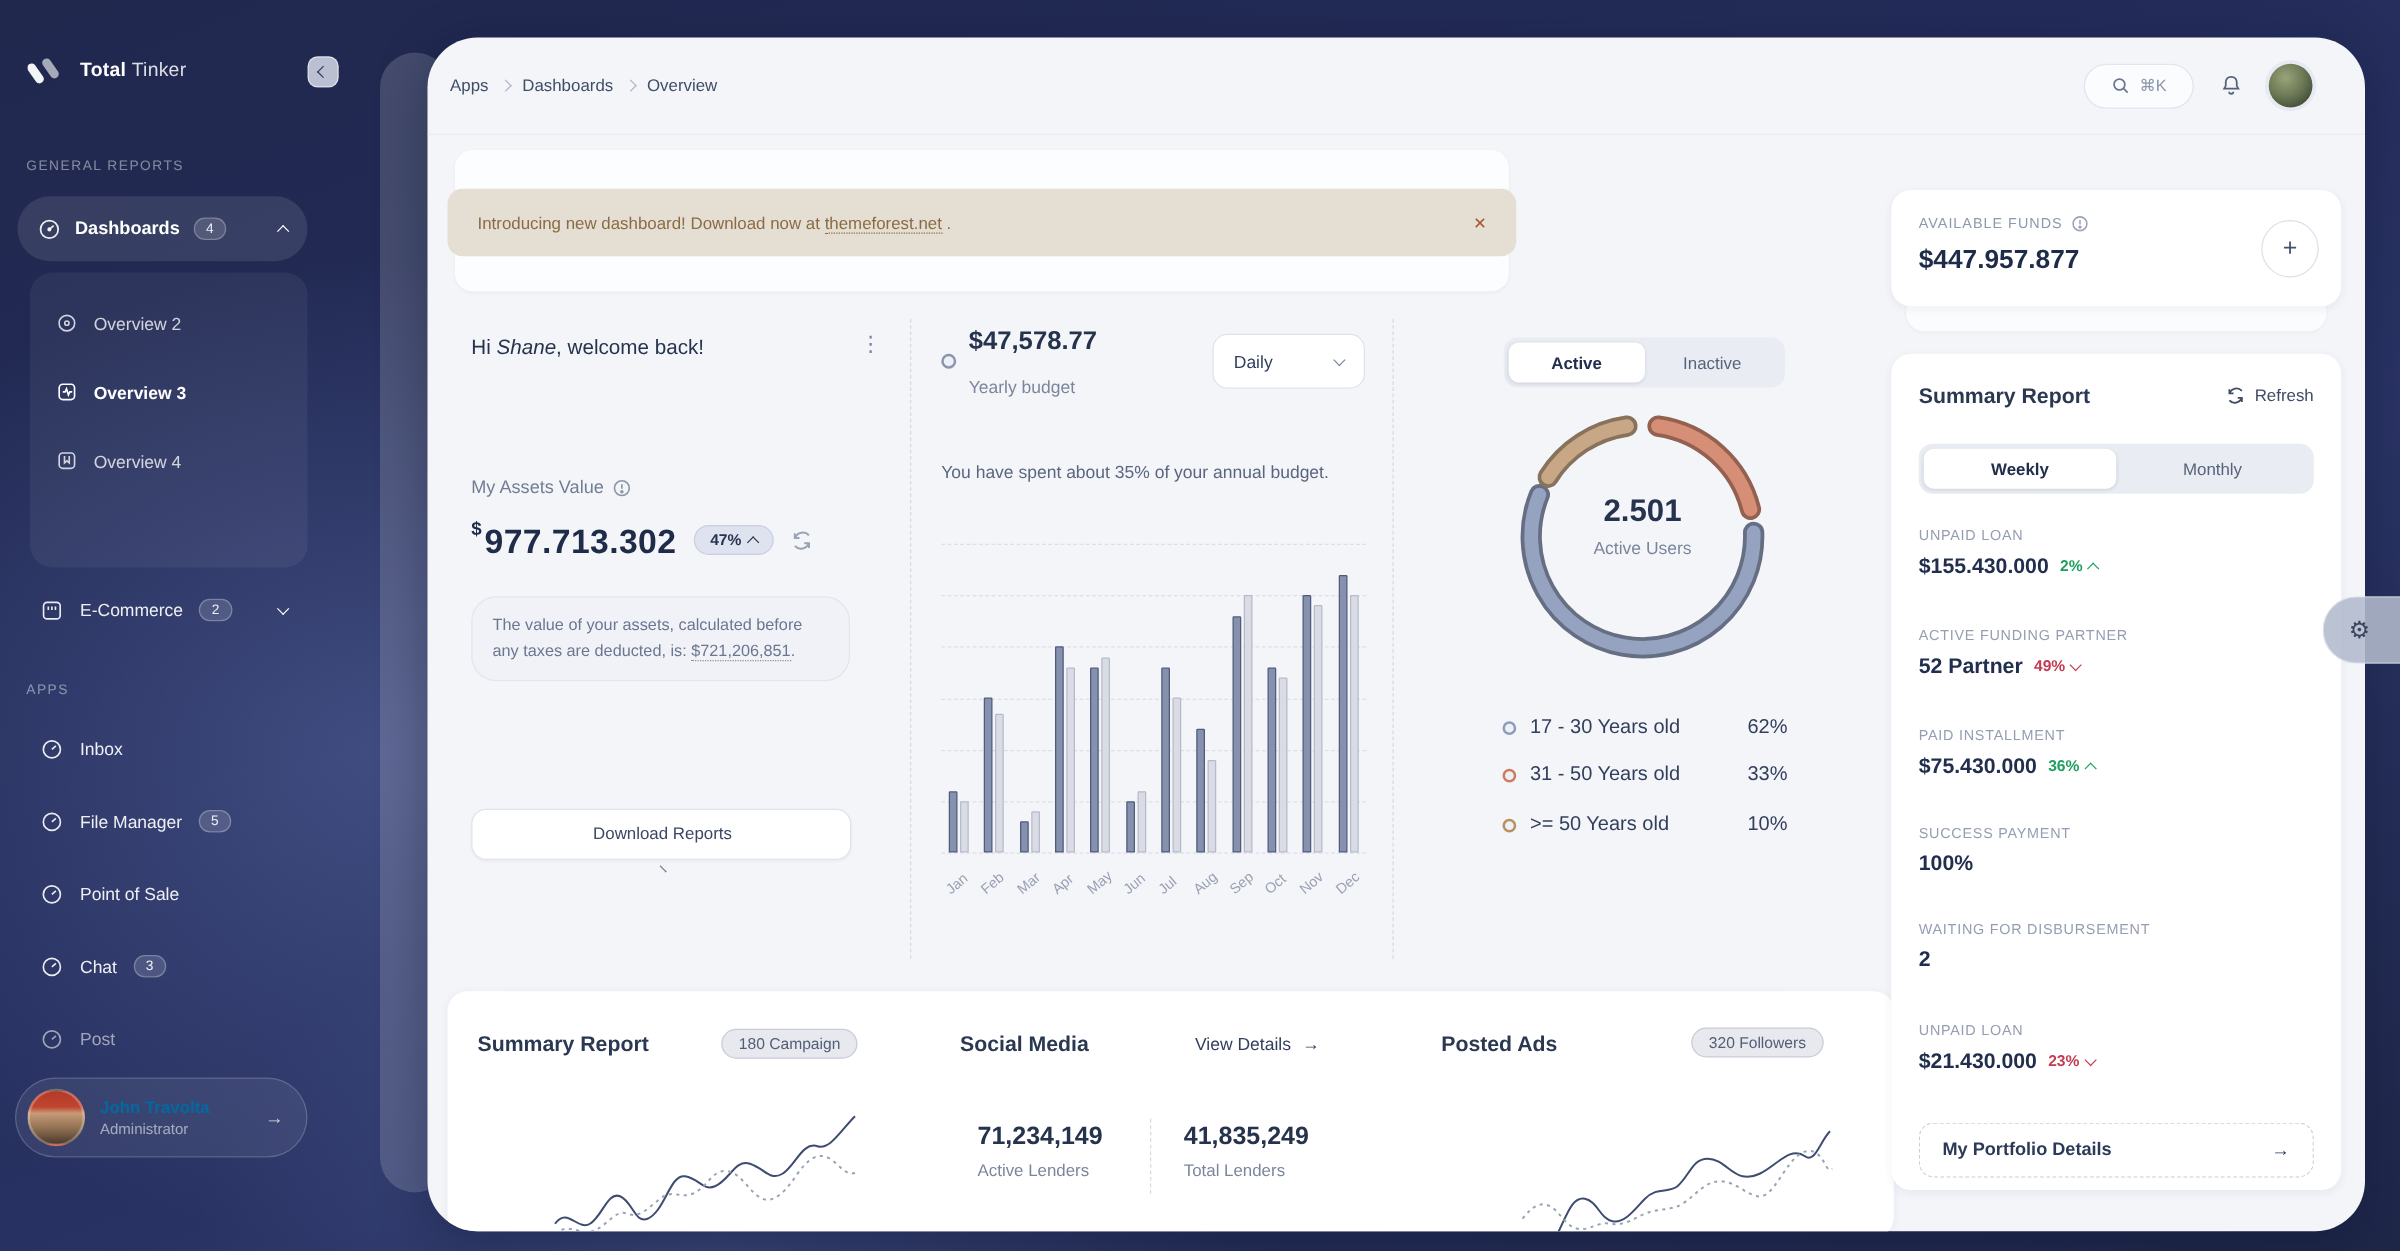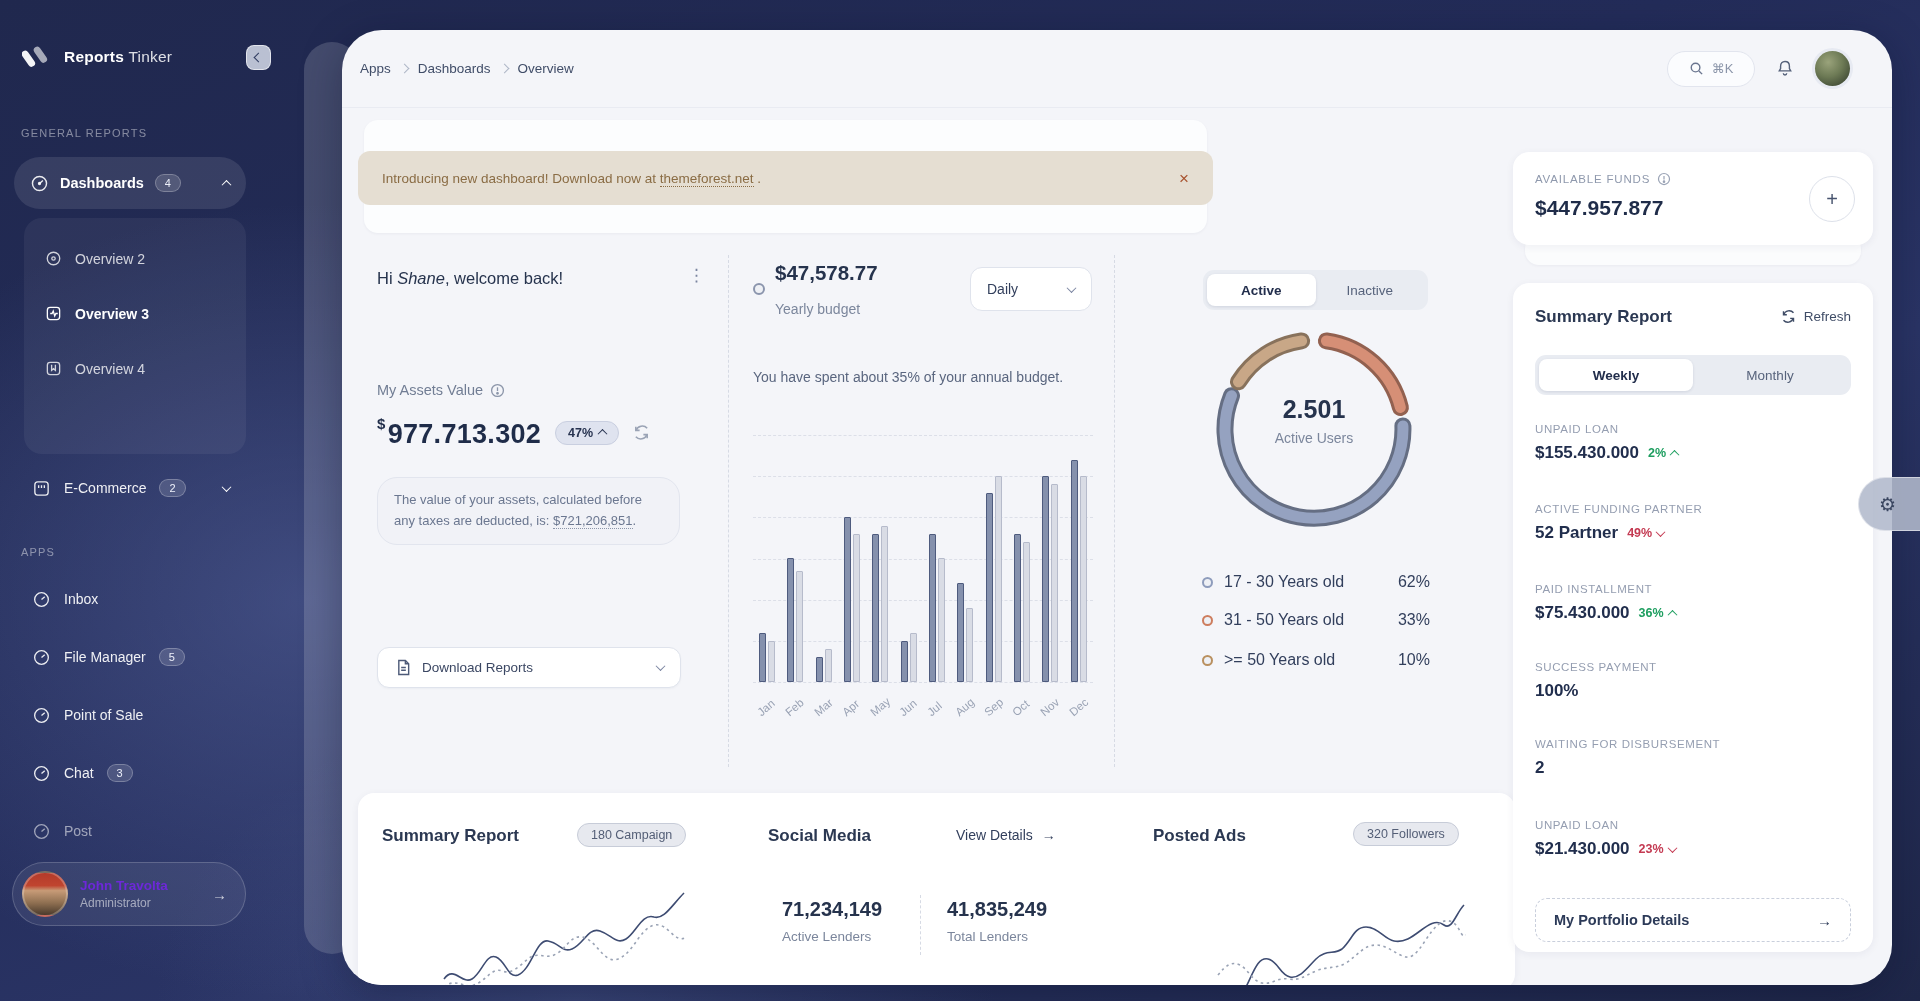--- a/index.html
+++ b/index.html
@@ -36,21 +36,21 @@
   .nav-row { position:absolute; left:14px; width:232px; height:28px; display:flex; align-items:center;
     gap:13px; padding:0 16px 0 18px; color:rgba(255,255,255,.92); font-size:14px; cursor:pointer; }
   .nav-row.dim { color:rgba(255,255,255,.55);text-align:center; }
   .spacer { flex:1; }
   .user-pill { position:absolute; left:12px; top:862px; width:234px; height:64px; border-radius:32px;
     background:rgba(255,255,255,.07); border:1px solid rgba(255,255,255,.18);
     display:flex; align-items:center; padding:0 18px 0 9px; gap:12px; cursor:pointer; }
   .avatar-s { width:46px; height:46px; border-radius:50%;
     background:linear-gradient(180deg,#b33a2a 0%,#c0452f 30%,#c79b77 42%,#8d6e50 72%,#4a3a2c 100%);
     border:2px solid rgba(255,255,255,.25); }
-  .user-name { font-size:13.5px; font-weight:700; color:#6d28d9; }
+  .user-name { font-size:13.5px; font-weight:700; color:#0369a1; }
   .user-role { font-size:12px; color:rgba(255,255,255,.55); margin-top:3px; }
   .arrow { color:rgba(255,255,255,.75); font-size:15px; }
   .chev { display:inline-block; width:7px; height:7px; border-right:1.7px solid currentColor;
     border-bottom:1.7px solid currentColor; }
   .chev.up { transform:rotate(-135deg) translate(-1px,-1px); }
   .chev.down { transform:rotate(45deg) translate(-1px,-1px); }
   .chev.left { transform:rotate(135deg); }
   .chev.right { transform:rotate(-45deg); }
   .icon-svg { flex:0 0 auto; display:block; }
 
@@ -93,21 +93,21 @@
   .muted-label { color:#717d94; font-size:14.5px; display:flex; align-items:center; gap:7px; }
   .big-value { font-size:27px; font-weight:700; color:#1f2c49; letter-spacing:.3px; }
   .cur { font-size:15px; font-weight:700; vertical-align:14px; margin-right:2px; }
   .chip { display:inline-flex; align-items:center; gap:6px; background:#dfe3ef; border:1px solid #c9cfe0;
     border-radius:14px; padding:4px 12px; font-size:12.5px; font-weight:700; color:#273350; cursor:pointer; }
   .note-box { position:absolute; left:19px; top:222px; width:303px; border-radius:20px;
     background:#f1f2f7; border:1px solid #e2e5ee; padding:12px 16px; font-size:13px; color:#6b7790; line-height:1.6; }
   .note-box u { text-decoration:none; border-bottom:1px dotted #8b95a9; }
   .dl-btn { position:absolute; left:19px; top:392px; width:304px; height:41px; border-radius:12px;
     background:#fff; border:1px solid #dfe3ec; display:flex; align-items:center; gap:11px;
-    padding:0 16px 0 18px; font-size:13.5px; color:#3b4763; cursor:pointer; box-shadow:0 1px 2px rgba(30,41,80,.04); }
+    padding:0 16px 0 18px; font-size:13.5px; color:#3b4763; cursor:pointer; box-shadow:0 1px 2px rgba(30,41,80,.04);flex-direction:column; }
 
   
   .radio-dot { position:absolute; left:24px; top:28px; width:12px; height:12px; border-radius:50%;
     border:2px solid #8b95ad; background:#eef0f5; }
   .budget-amt { position:absolute; left:46px; top:6px; font-size:20.5px; font-weight:700; color:#26334d; }
   .budget-lbl { position:absolute; left:46px; top:46px; font-size:14px; color:#7b869c; }
   .period-sel { position:absolute; left:241px; top:12px; width:122px; height:44px; border-radius:12px;
     background:#fff; border:1px solid #dfe3ec; display:flex; align-items:center; justify-content:space-between;
     padding:0 16px; font-size:14px; color:#323f5c; cursor:pointer; }
   .budget-desc { position:absolute; left:24px; top:112px; width:336px; font-size:14px; color:#5a667f; line-height:1.45; }
@@ -177,21 +177,21 @@
 </style>
 </head>
 <body>
 
 <aside class="sidebar">
   <div class="logo-row">
     <svg class="icon-svg" width="30" height="26" viewBox="0 0 30 26">
       <rect x="3" y="6" width="7" height="18" rx="3.5" transform="rotate(-35 6 15)" fill="rgba(255,255,255,.95)"></rect>
       <rect x="15" y="2" width="7" height="18" rx="3.5" transform="rotate(-35 18 11)" fill="rgba(255,255,255,.6)"></rect>
     </svg>
-    <div class="brand"><b>Reports</b> <span>Tinker</span></div>
+    <div class="brand"><b>Total</b> <span>Tinker</span></div>
   </div>
 
   <div class="sec-label" style="top:127px">GENERAL REPORTS</div>
 
   <div class="nav-pill">
     <svg class="icon-svg" width="19" height="19" viewBox="0 0 20 20" fill="none" stroke="rgba(255,255,255,.9)" stroke-width="1.5">
       <circle cx="10" cy="10" r="7.4"></circle>
         <path d="M10 10 L13.6 6.8"></path>
         <circle cx="10" cy="10" r="1" fill="rgba(255,255,255,.9)"></circle>
     </svg>

